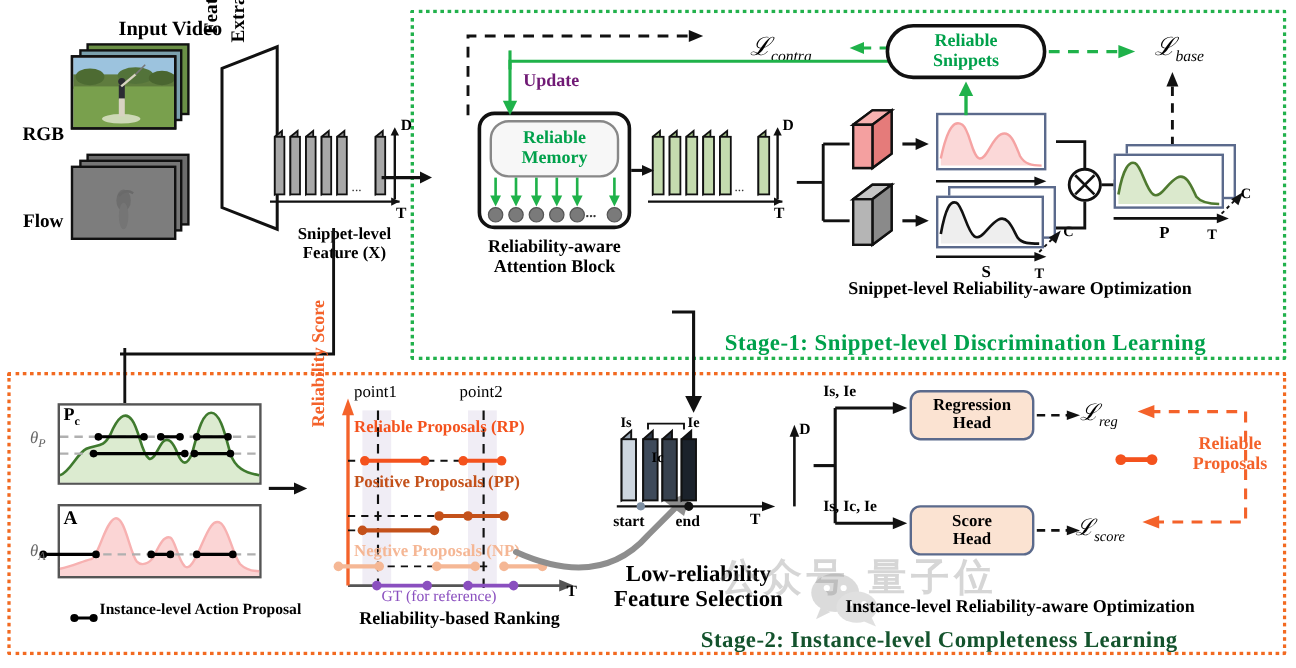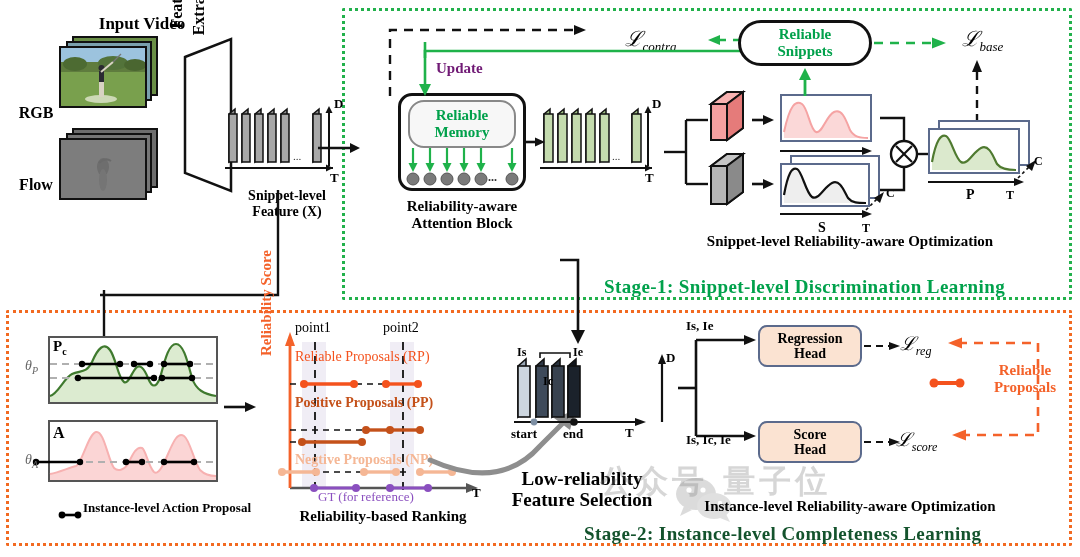--- a/index.html
+++ b/index.html
@@ -523,21 +523,21 @@
       <circle cx="160" cy="168" r="4"></circle>
   </g>
 </svg>
 
 <div class="abs" style="left:295px;top:320px;font-size:14px;">point1</div>
 <div class="abs" style="left:383px;top:320px;font-size:14px;">point2</div>
 
 <div class="abs" style="left:258px;top:368px;width:130px;font-size:15px;font-weight:bold;color:#f4622a;
      transform:rotate(-90deg);transform-origin:left top;text-align:center;">Reliability Score</div>
 
-<div class="abs" style="left:295px;top:349px;font-size:14px;font-weight:normal;color:#f4521d;">Reliable Proposals (RP)</div>
+<div class="abs" style="left:295px;top:349px;font-size:14px;font-weight:bold;color:#f4521d;">Reliable Proposals (RP)</div>
 <div class="abs" style="left:295px;top:395px;font-size:14px;font-weight:bold;color:#c4511a;">Positive Proposals (PP)</div>
 <div class="abs" style="left:295px;top:452px;font-size:14px;font-weight:bold;color:#f5b795;">Negtive Proposals (NP)</div>
 <div class="abs" style="left:318px;top:489px;font-size:13px;color:#8a4fbf;text-align:right;">GT (for reference)</div>
 <div class="abs" style="left:472px;top:485px;font-size:13px;font-weight:bold;">T</div>
 <div class="abs lbl" style="left:278px;top:508px;width:210px;font-size:15px;">Reliability-based Ranking</div>
 
 <svg class="abs" style="left:430px;top:400px;" width="180" height="100">
   <path d="M0 60 C40 78 80 80 110 46 C122 34 130 26 138 18" fill="none" stroke="#8e8e8e" stroke-width="5" stroke-linecap="round"></path>
   <polygon points="146,10 124,18 140,30" fill="#8e8e8e"></polygon>
 </svg>
@@ -590,21 +590,21 @@
 <svg class="abs" style="left:678px;top:330px;" width="100" height="110">
   <path d="M0 58 L18 58" stroke="#111" stroke-width="2.6" fill="none"></path>
   <path d="M18 10 L18 106" stroke="#111" stroke-width="2.6" fill="none"></path>
   <path d="M18 10 L68 10" stroke="#111" stroke-width="2.6" fill="none"></path>
   <polygon points="78,10 66,5 66,15" fill="#111"></polygon>
   <path d="M18 106 L68 106" stroke="#111" stroke-width="2.6" fill="none"></path>
   <polygon points="78,106 66,101 66,111" fill="#111"></polygon>
 </svg>
 
 <div class="abs" style="left:686px;top:318px;font-size:13px;font-weight:bold;">Is, Ie</div>
-<div class="abs" style="left:686px;top:432px;font-size:13px;font-weight:bold;">Is, Ic, Ie</div>
+<div class="abs" style="left:686px;top:414px;font-size:13px;font-weight:bold;">Is, Ic, Ie</div>
 
 <div class="abs headbox" style="left:758px;top:325px;width:104px;height:42px;">
   <div>
     <span>Regression</span><br>
     <span>Head</span>
   </div>
 </div>
 <div class="abs headbox" style="left:758px;top:421px;width:104px;height:42px;">
   <div>
     <span>Score</span><br>

